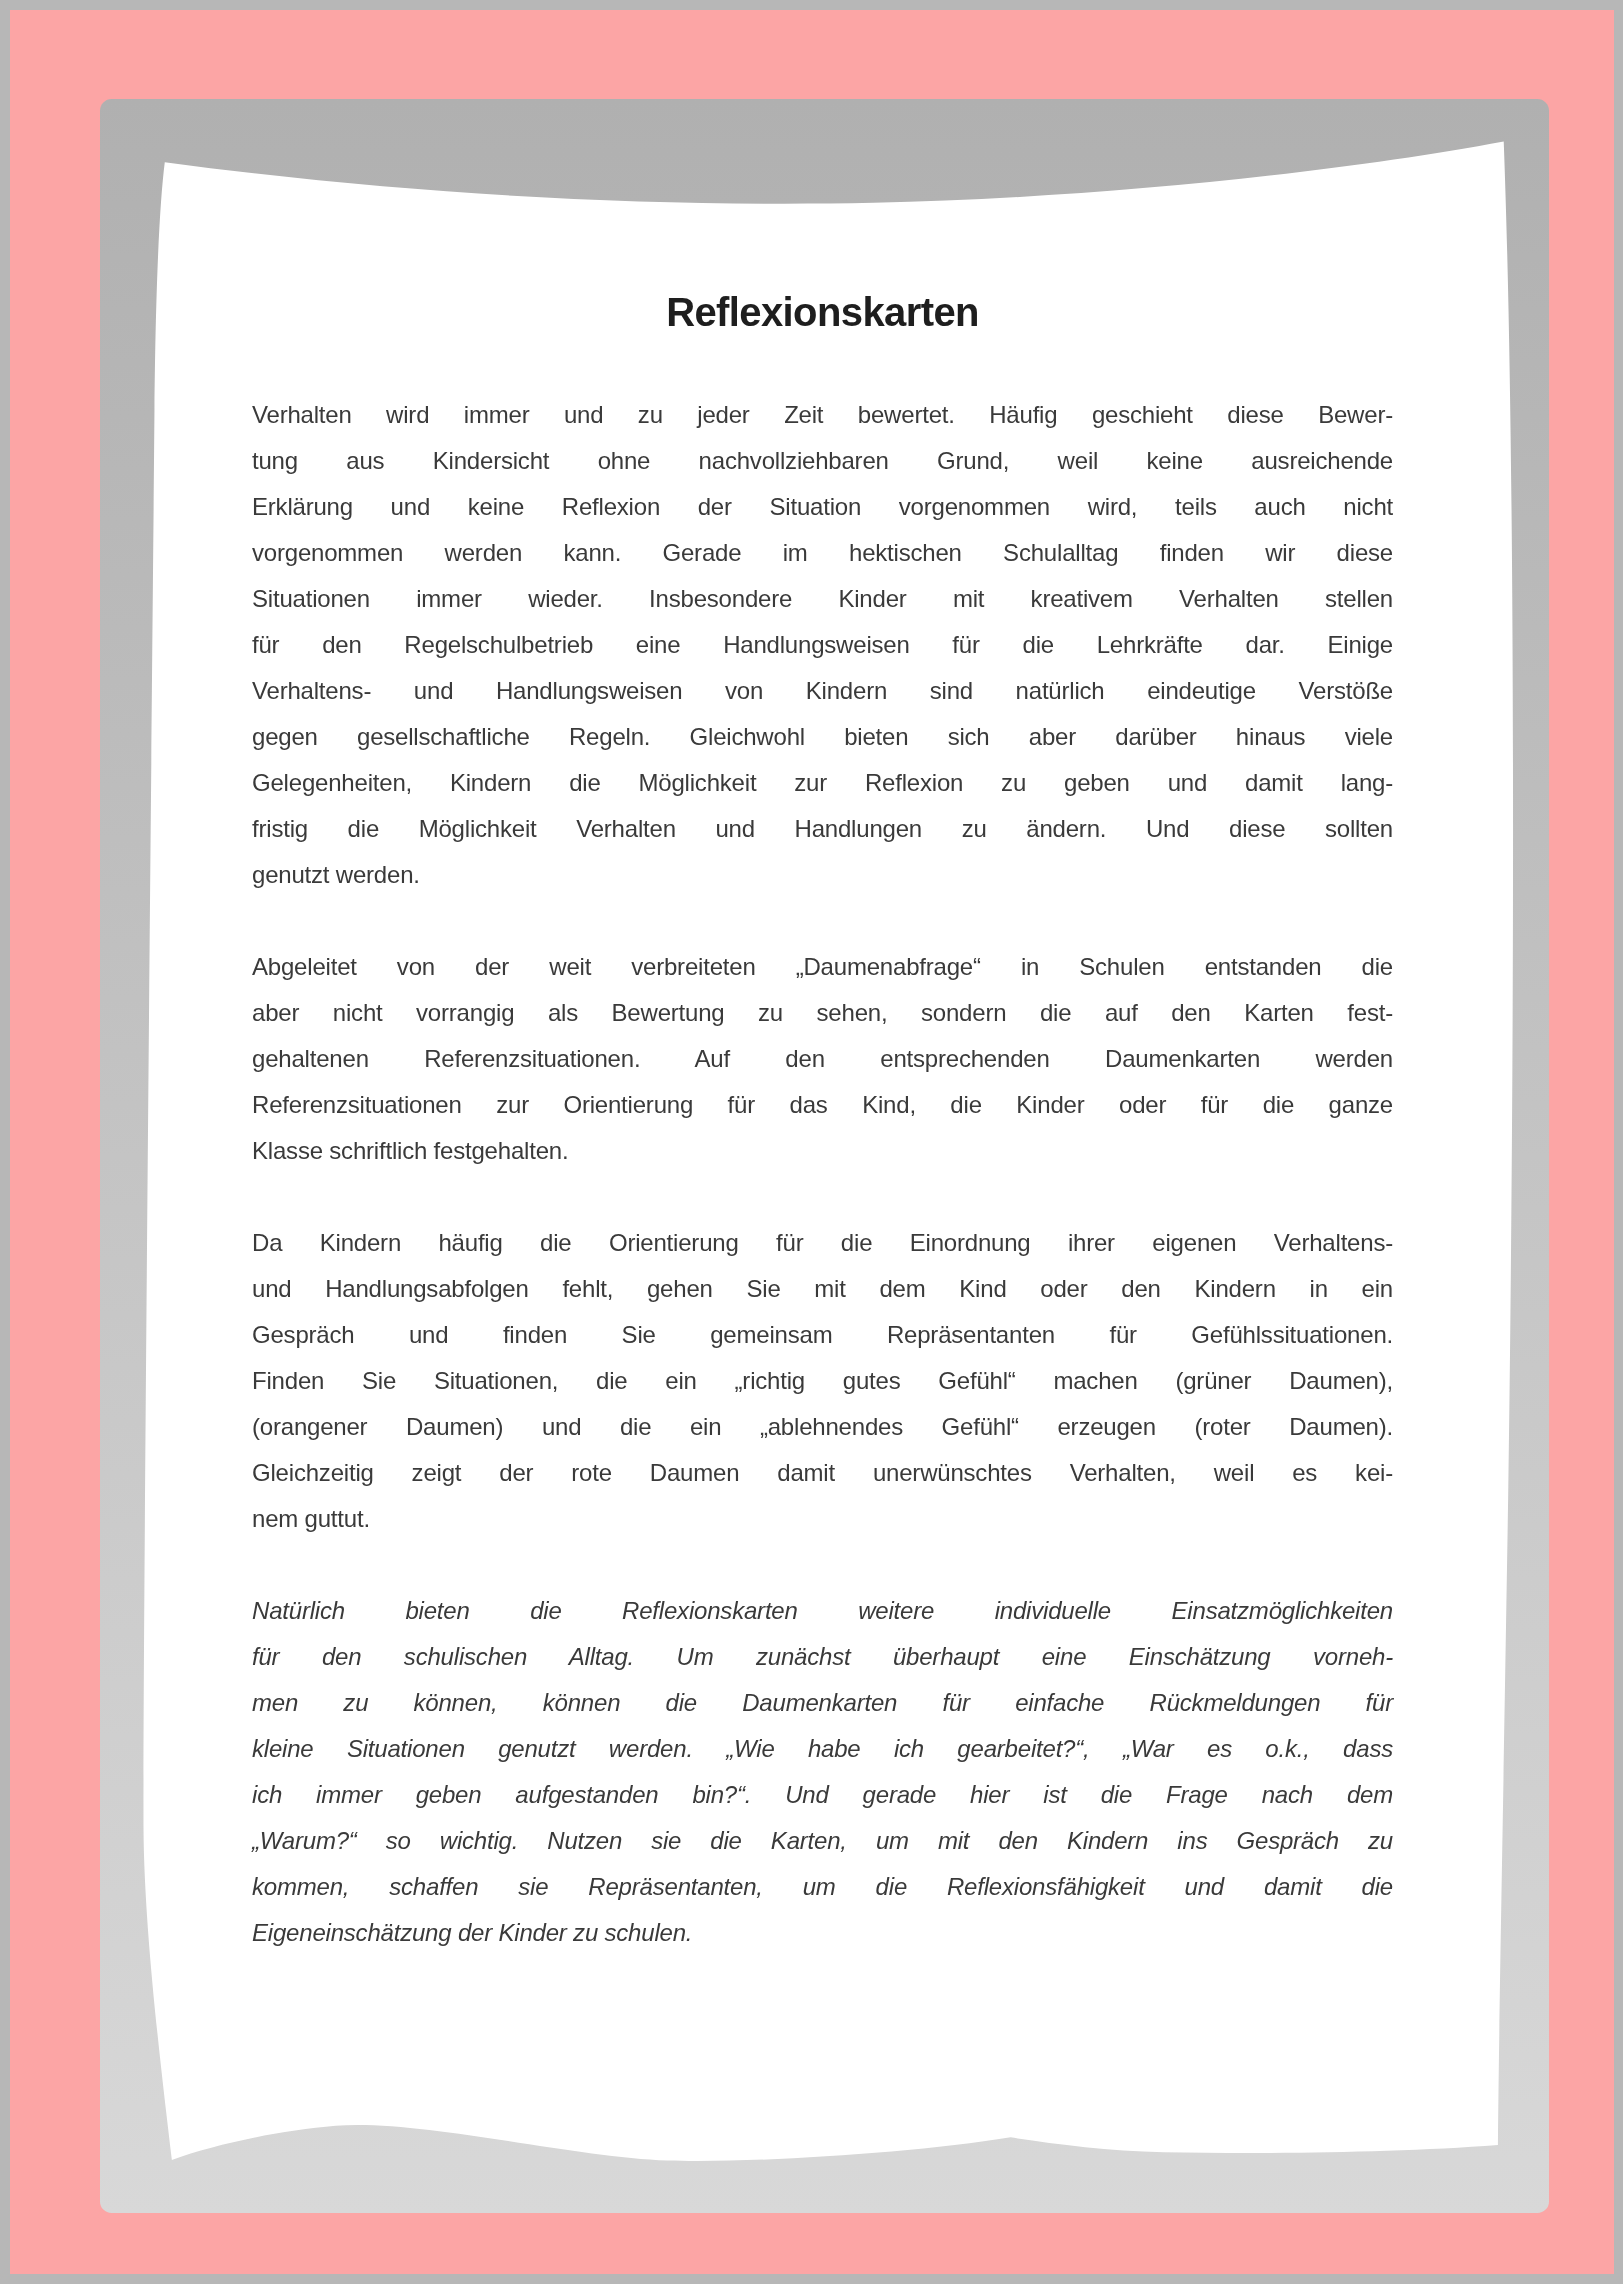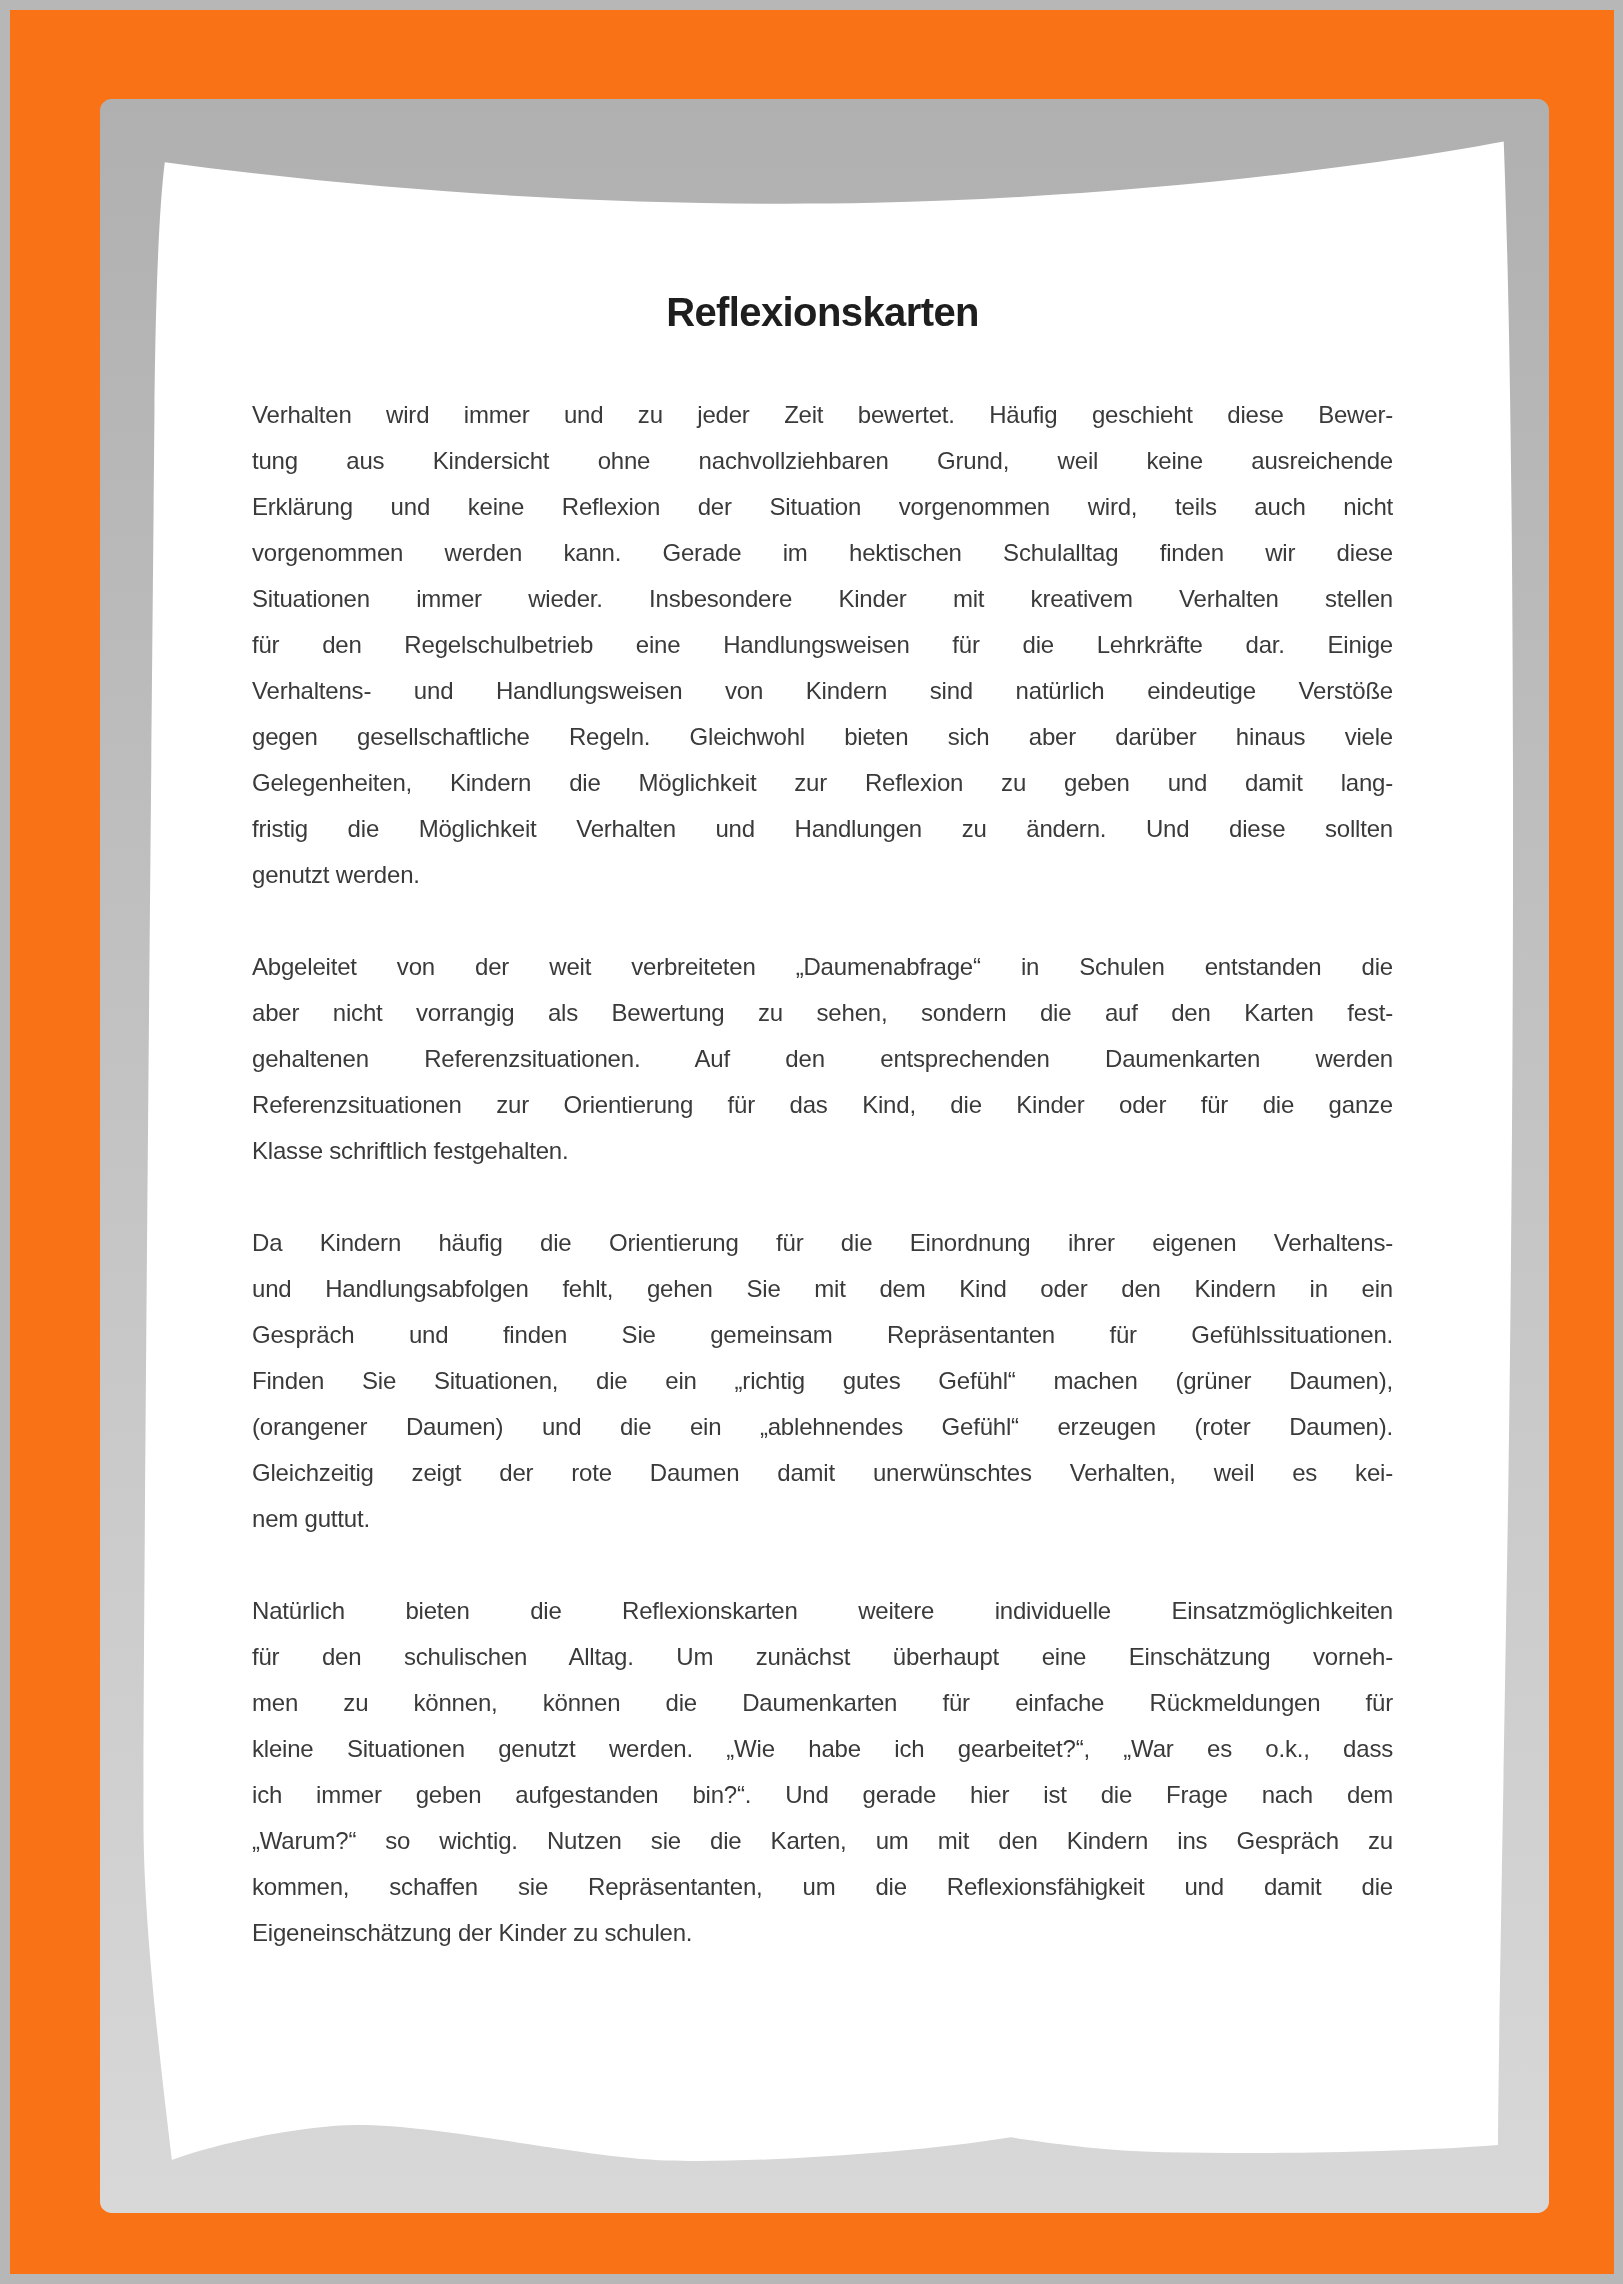--- a/index.html
+++ b/index.html
@@ -6,21 +6,21 @@
     margin: 0;
     padding: 0;
     background: #ffffff;
     font-family: "Liberation Sans", sans-serif;
   }
   .page {
     position: relative;
     width: 1624px;
     height: 2284px;
     box-sizing: border-box;
-    background: #f97316;
+    background: #fca5a5;
     border: 10.3px solid var(--frame-color, #b7b7b7);
     overflow: hidden;
   }
   .panel {
     position: absolute;
     left: 90px;
     top: 89px;
     width: 1449px;
     height: 2114px;
     border-radius: 11.6px;
@@ -59,21 +59,21 @@
   .body-text {
     position: absolute;
     left: 242px;
     top: 382px;
     width: 1141px;
     color: var(--body-color, #3a3a3a);
     font-size: 24px;
     letter-spacing: -0.2px;
   }
   .paragraph { margin: 0 0 46px 0; }
-  .paragraph:last-child { margin-bottom: 9px; }
+  .paragraph:last-child { margin-bottom: 9px; font-style: italic; }
   .line {
     height: 46px;
     line-height: 46px;
     text-align: justify;
     text-align-last: justify;
     white-space: normal;
   }
   .line.parlast {
     text-align-last: left;
   }

